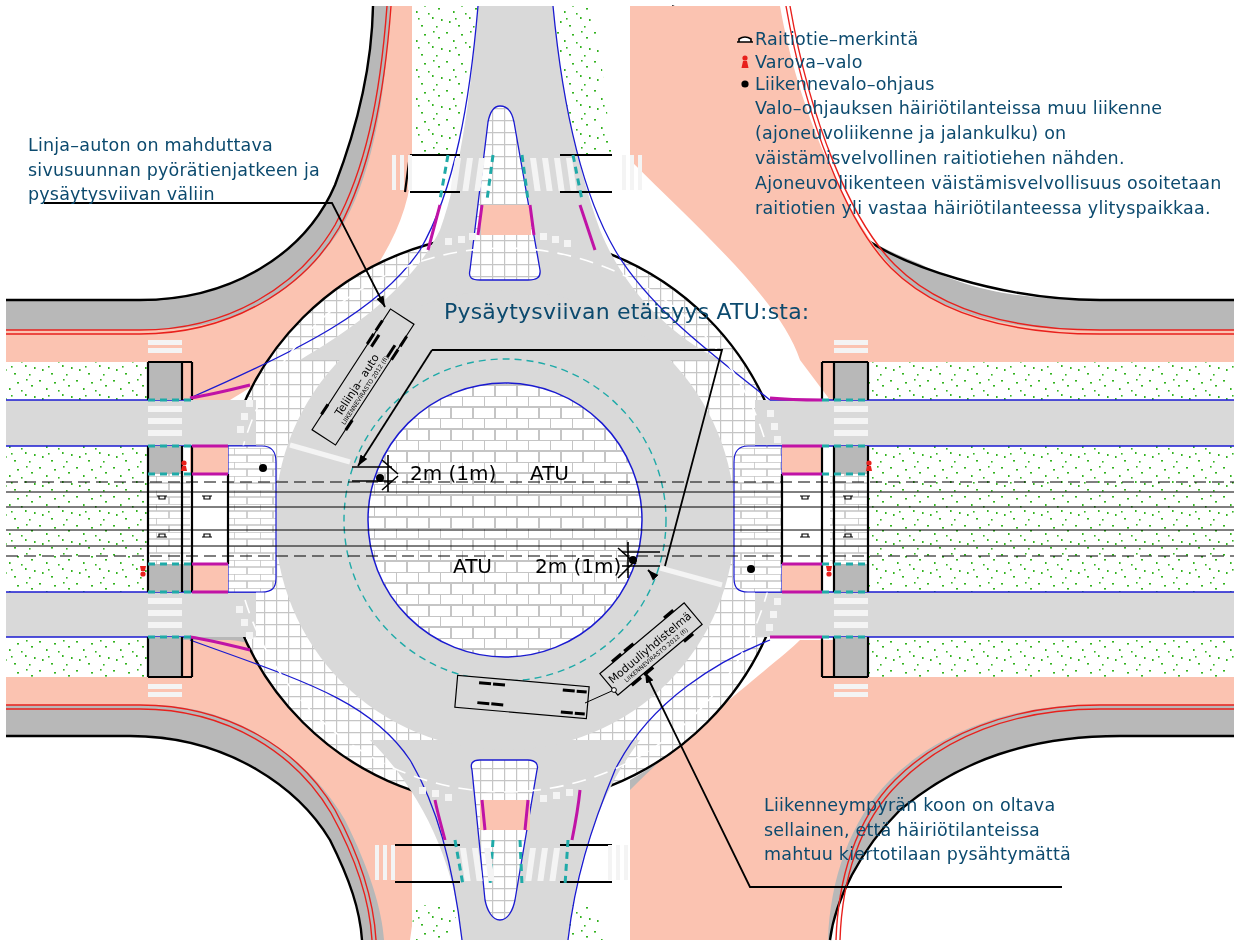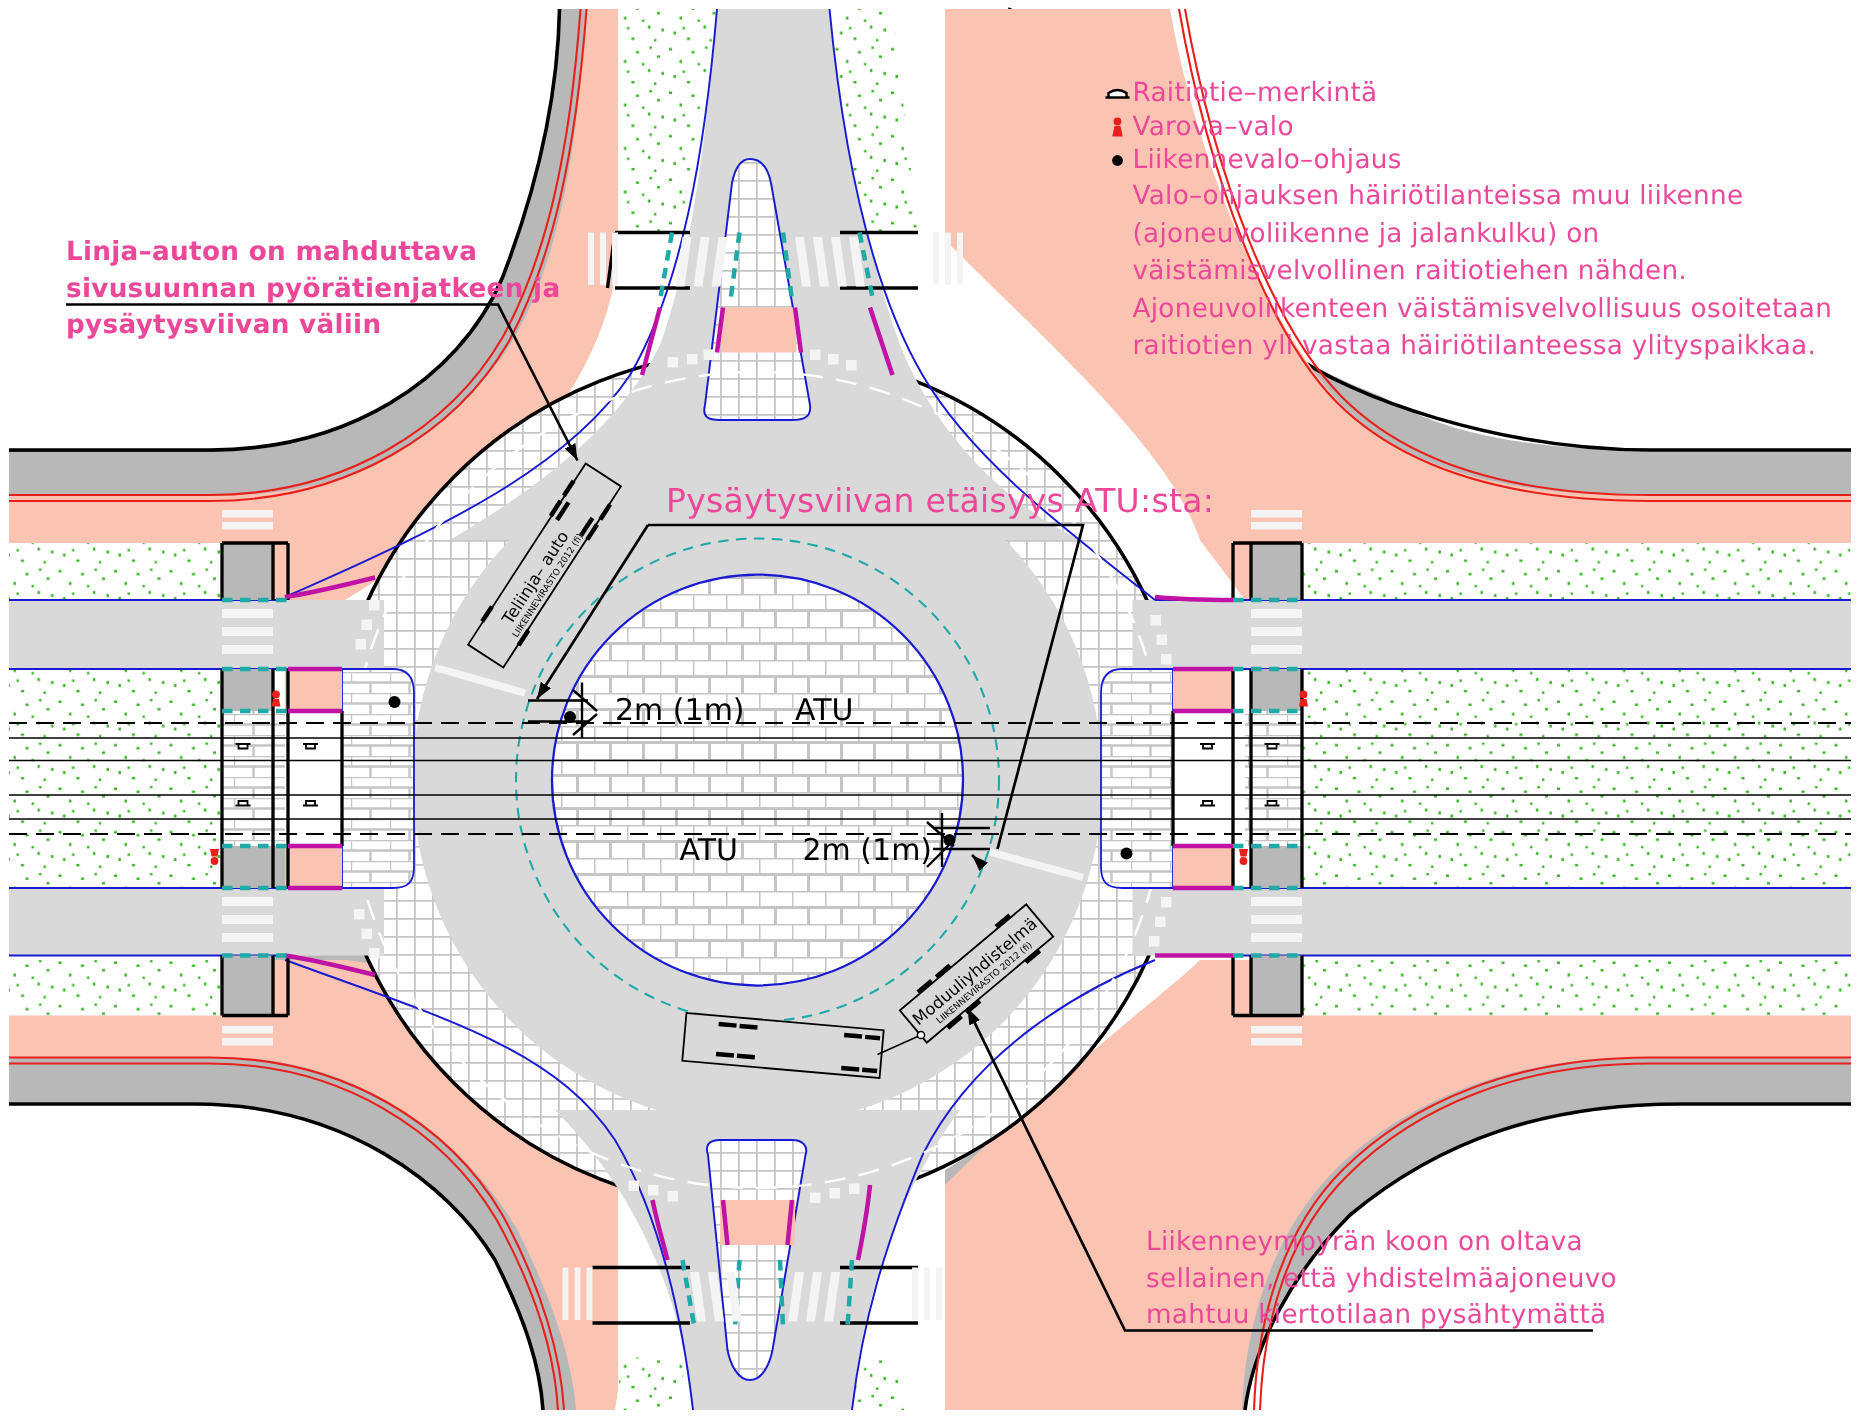--- a/index.html
+++ b/index.html
@@ -1,18 +1,18 @@
 <!DOCTYPE html>
 <html><head>
 <meta charset="utf-8">
 <style>
   html, body { margin:0; padding:0; background:#ffffff; }
   body { width:1240px; height:946px; overflow:hidden; position:relative; font-family:"DejaVu Sans", sans-serif; }
   #plan { position:absolute; left:0; top:0; }
-  .note { position:absolute; color:#ec4899; font-family:"DejaVu Sans", sans-serif; font-size:17.5px; line-height:24.5px; white-space:nowrap; letter-spacing:0.2px;margin-top:23px; }
+  .note { position:absolute; color:#0c4a6e; font-family:"DejaVu Sans", sans-serif; font-size:17.5px; line-height:24.5px; white-space:nowrap; letter-spacing:0.2px; }
   .legend-row { display:flex; align-items:center; height:22.5px; }
   .legend-icon { width:20px; display:inline-flex; justify-content:center; align-items:center; }
   .note-line { display:block; }
   .svgtext { font-family:"DejaVu Sans", sans-serif; }
 </style>
 </head>
 <body>
 
 <svg id="plan" width="1240" height="946" viewBox="0 0 1240 946" xmlns="http://www.w3.org/2000/svg">
   <defs>
@@ -465,29 +465,29 @@
     <text class="svgtext" x="530" y="480" font-size="20">ATU</text>
     <text class="svgtext" x="453" y="573" font-size="20">ATU</text>
     <text class="svgtext" x="535" y="573" font-size="20">2m (1m)</text>
   </g>
 </svg>
 
 <div class="note" style="left:444px; top:300px; font-size:22px; line-height:24px;">
   <span class="note-line">Pysäytysviivan etäisyys ATU:sta:</span>
 </div>
 
-<div class="note" style="left:44px; top:133px;font-weight:bold;">
+<div class="note" style="left:28px; top:133px;">
   <span class="note-line">Linja–auton on mahduttava</span>
   <span class="note-line">sivusuunnan pyörätienjatkeen ja</span>
   <span class="note-line">pysäytysviivan väliin</span>
 </div>
 
 <div class="note" style="left:764px; top:793px;">
   <span class="note-line">Liikenneympyrän koon on oltava</span>
-  <span class="note-line">sellainen, että yhdistelmäajoneuvo</span>
+  <span class="note-line">sellainen, että häiriötilanteissa</span>
   <span class="note-line">mahtuu kiertotilaan pysähtymättä</span>
 </div>
 
 <div class="note" style="left:735px; top:28px; font-size:17.5px;">
   <div class="legend-row">
     <span class="legend-icon">
       <svg width="18" height="10" viewBox="0 0 18 10">
           <path d="M1 8 H17 M3 8 V5 Q9 1 15 5 V8" stroke="#000" stroke-width="1.6" fill="#fff"></path>
         </svg>
     </span>

